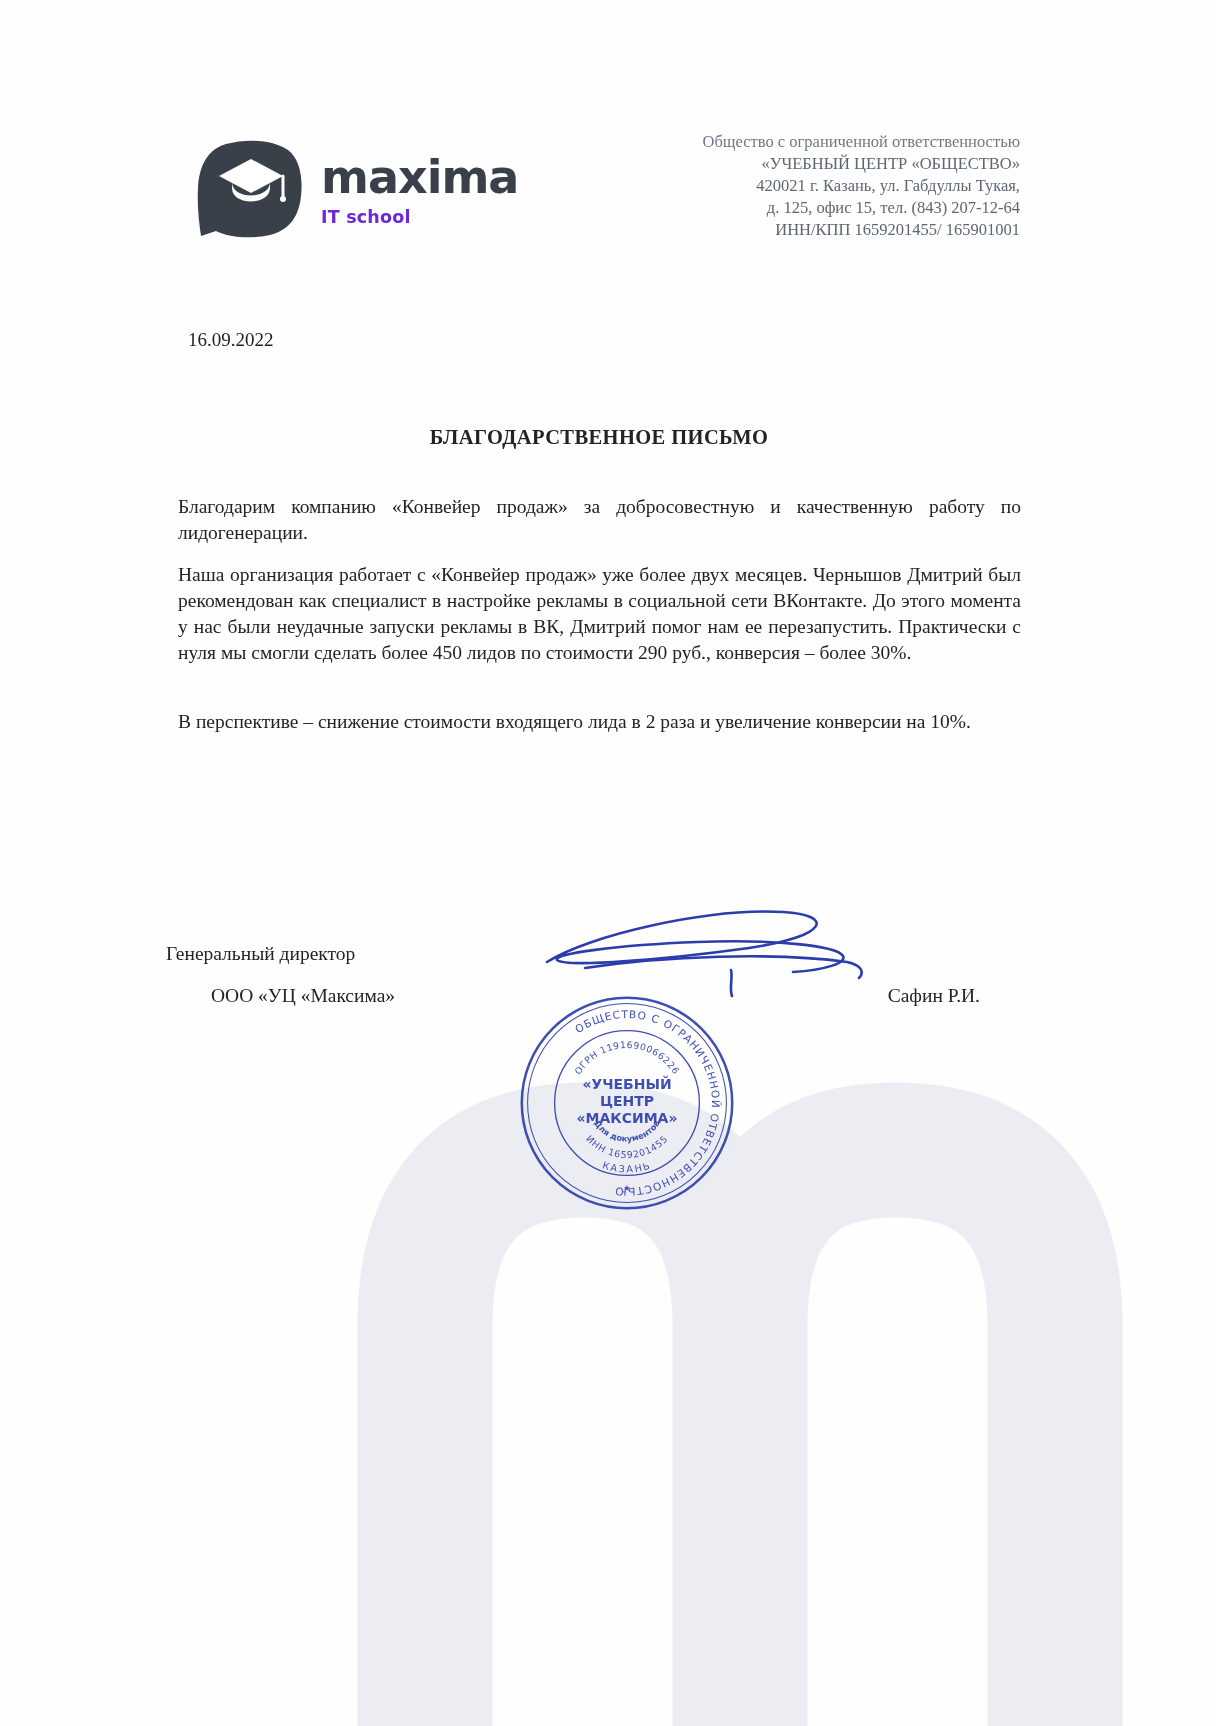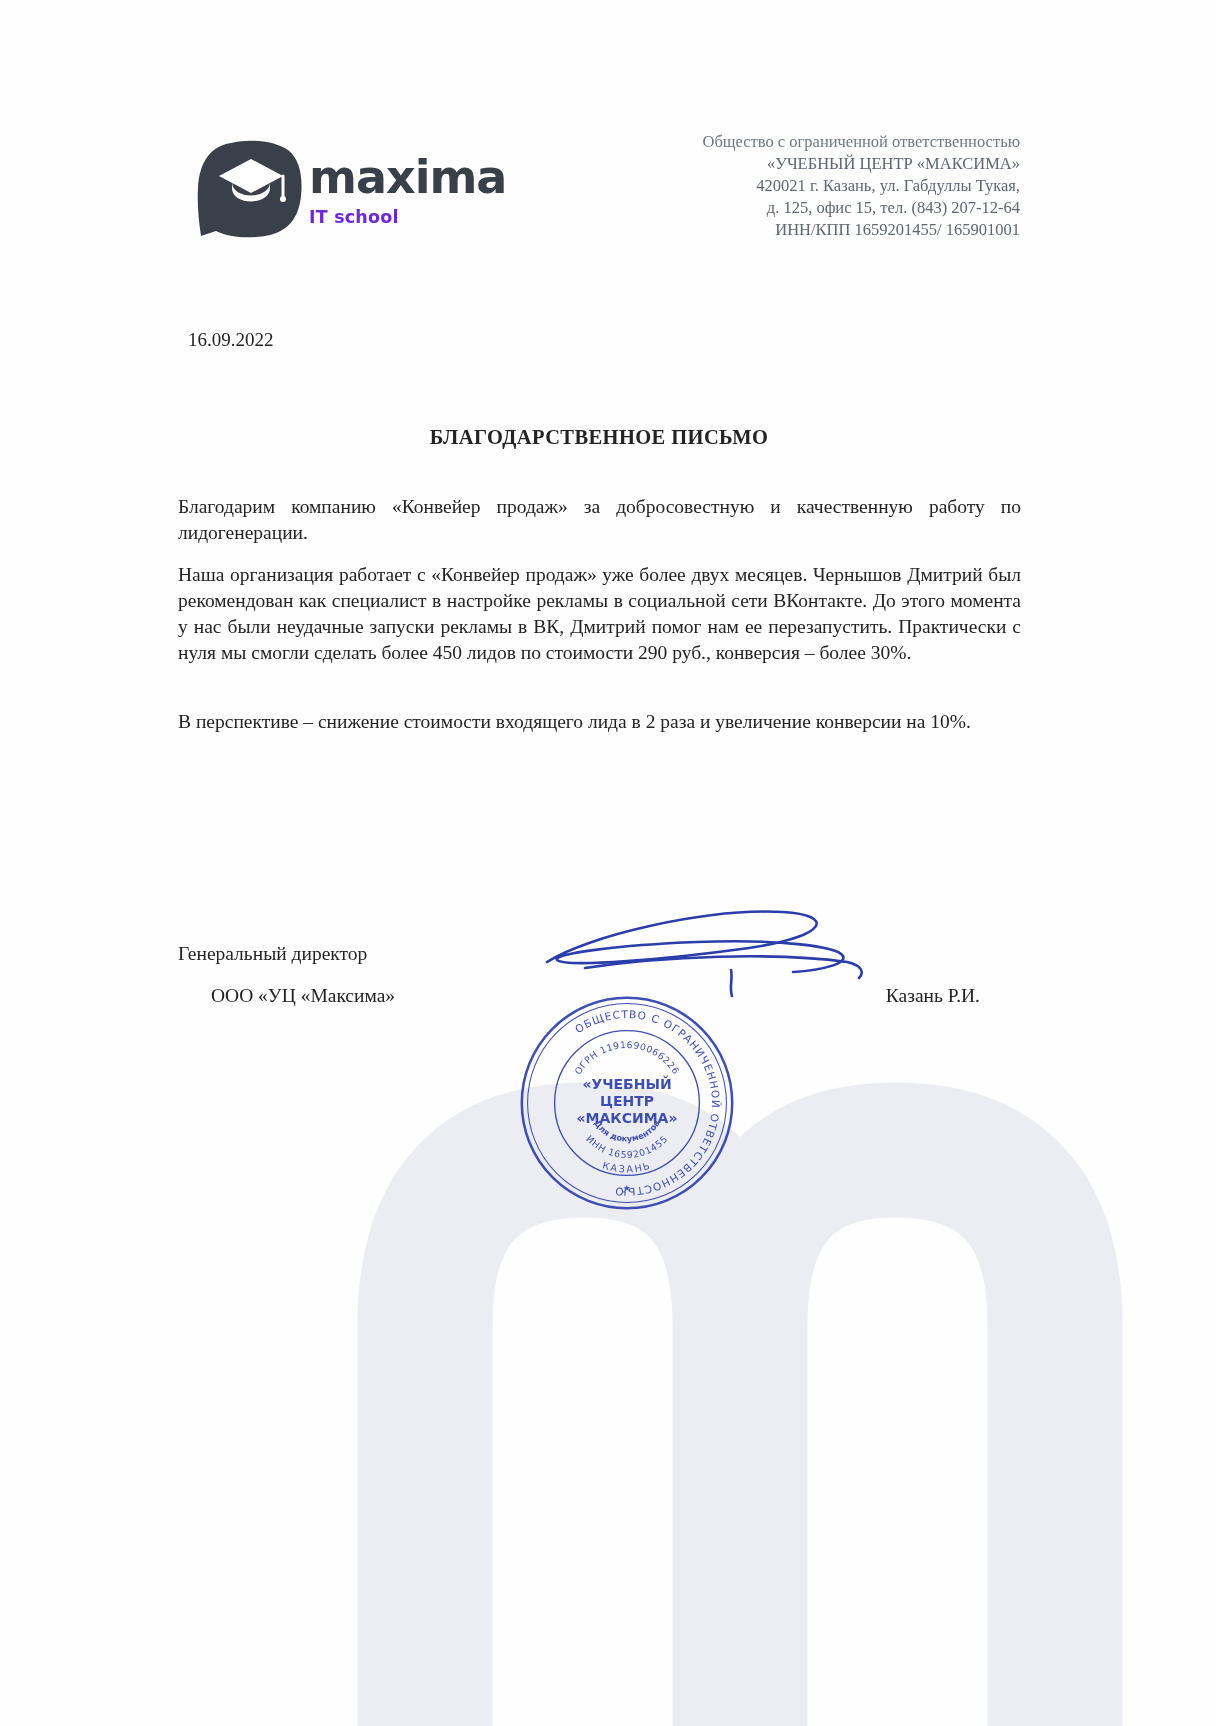--- a/index.html
+++ b/index.html
@@ -10,21 +10,21 @@
     background:#fefefe;
     overflow:hidden;
     font-family:"Liberation Serif","DejaVu Serif",serif;
     color:#232326;
   }
   
   .watermark { position:absolute; left:350px; top:1030px; width:800px; height:700px; z-index:0; }
   
   .logo { position:absolute; left:195px; top:138px; display:flex; align-items:flex-start; z-index:2; }
   .logo-icon { width:112px; height:104px; display:block; }
-  .logo-textwrap { margin-left:2px; padding-top:16px; font-family:"DejaVu Sans","Liberation Sans",sans-serif; }
+  .logo-textwrap { margin-left:14px; padding-top:16px; font-family:"DejaVu Sans","Liberation Sans",sans-serif; }
   .brand { font-size:46px; font-weight:bold; color:#3a4049; letter-spacing:-1px; line-height:1; }
   .brand-sub { font-size:17.5px; font-weight:bold; color:#6d28d9; margin-top:7px; letter-spacing:0.2px; }
   
   .letterhead {
     position:absolute; top:131px; right:196px; z-index:2;
     text-align:right; font-size:16.5px; line-height:22px; color:#5d6673;
   }
   .lh-line0 { color:#6e7884; }
   
   .date { position:absolute; left:188px; top:329px; font-size:19px; z-index:2; }
@@ -33,21 +33,21 @@
     text-align:center; font-size:20.5px; font-weight:bold; letter-spacing:0.4px; z-index:2;
   }
   .para {
     position:absolute; left:178px; width:843px; margin:0;
     font-size:19.5px; line-height:26px; text-align:justify; z-index:2;
   }
   .p1 { top:494px; }
   .p2 { top:562px; }
   .p3 { top:709px; }
   
-  .sig-role1 { position:absolute; left:178px; top:943px;  font-size:19.5px; z-index:2; }
+  .sig-role1 { position:absolute; left:166px; top:943px;  font-size:19.5px; z-index:2; }
   .sig-role2 { position:absolute; left:178px; top:985px;  font-size:19.5px; z-index:2;margin-left:33px; }
   .sig-name  { position:absolute; right:236px; top:985px; font-size:19.5px; z-index:2; }
   .signature { position:absolute; left:525px; top:896px; width:345px; height:118px; z-index:3; }
   .stamp     { position:absolute; left:516px; top:992px; width:222px; height:222px; z-index:4; opacity:0.9; }
   .stamp text { font-family:"DejaVu Sans","Liberation Sans",sans-serif; }
 </style>
 </head>
 <body>
 
 <div class="page">
@@ -65,35 +65,35 @@
       <circle cx="87" cy="61" r="3" fill="#ffffff"></circle>
     </svg>
     <div class="logo-textwrap">
       <div class="brand">maxima</div>
       <div class="brand-sub">IT school</div>
     </div>
   </div>
 
   <div class="letterhead">
     <div class="lh-line lh-line0">Общество с ограниченной ответственностью</div>
-    <div class="lh-line">«УЧЕБНЫЙ ЦЕНТР «МАКСИМА»</div>
+    <div class="lh-line">«УЧЕБНЫЙ ЦЕНТР «ОБЩЕСТВО»</div>
     <div class="lh-line">420021 г. Казань, ул. Габдуллы Тукая,</div>
     <div class="lh-line">д. 125, офис 15, тел. (843) 207-12-64</div>
     <div class="lh-line">ИНН/КПП 1659201455/ 165901001</div>
   </div>
 
   <div class="date">16.09.2022</div>
   <h1 class="title">БЛАГОДАРСТВЕННОЕ ПИСЬМО</h1>
   <p class="para p1">Благодарим компанию «Конвейер продаж» за добросовестную и качественную работу по лидогенерации.</p>
   <p class="para p2">Наша организация работает с «Конвейер продаж» уже более двух месяцев. Чернышов Дмитрий был рекомендован как специалист в настройке рекламы в социальной сети ВКонтакте. До этого момента у нас были неудачные запуски рекламы в ВК, Дмитрий помог нам ее перезапустить. Практически с нуля мы смогли сделать более 450 лидов по стоимости 290 руб., конверсия – более 30%.</p>
   <p class="para p3">В перспективе – снижение стоимости входящего лида в 2 раза и увеличение конверсии на 10%.</p>
 
   <div class="sig-role1">Генеральный директор</div>
   <div class="sig-role2">ООО «УЦ «Максима»</div>
-  <div class="sig-name">Казань Р.И.</div>
+  <div class="sig-name">Сафин Р.И.</div>
 
   <svg class="signature" viewBox="0 0 345 118">
     <g fill="none" stroke="#2b3cab" stroke-width="2.6" stroke-linecap="round">
       <path d="M 22 66 C 62 40 180 12 258 16 C 310 19 304 40 224 52 C 144 63 42 72 32 64 C 27 58 92 49 172 46 C 252 43 312 50 318 60 C 322 67 300 74 268 76"></path>
       <path d="M 60 72 C 140 60 250 56 322 66 C 336 69 340 76 334 82"></path>
       <path d="M 206 74 C 208 82 204 92 207 100"></path>
     </g>
   </svg>
 
   <svg class="stamp" viewBox="0 0 230 230">

